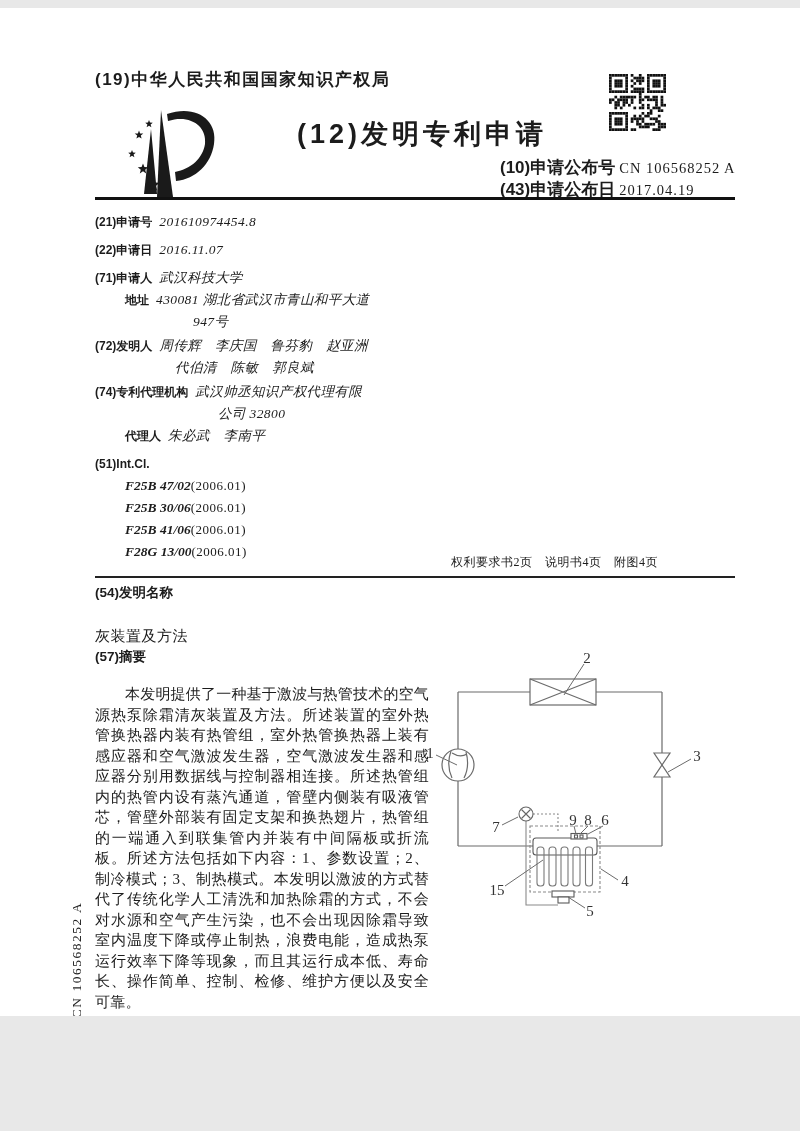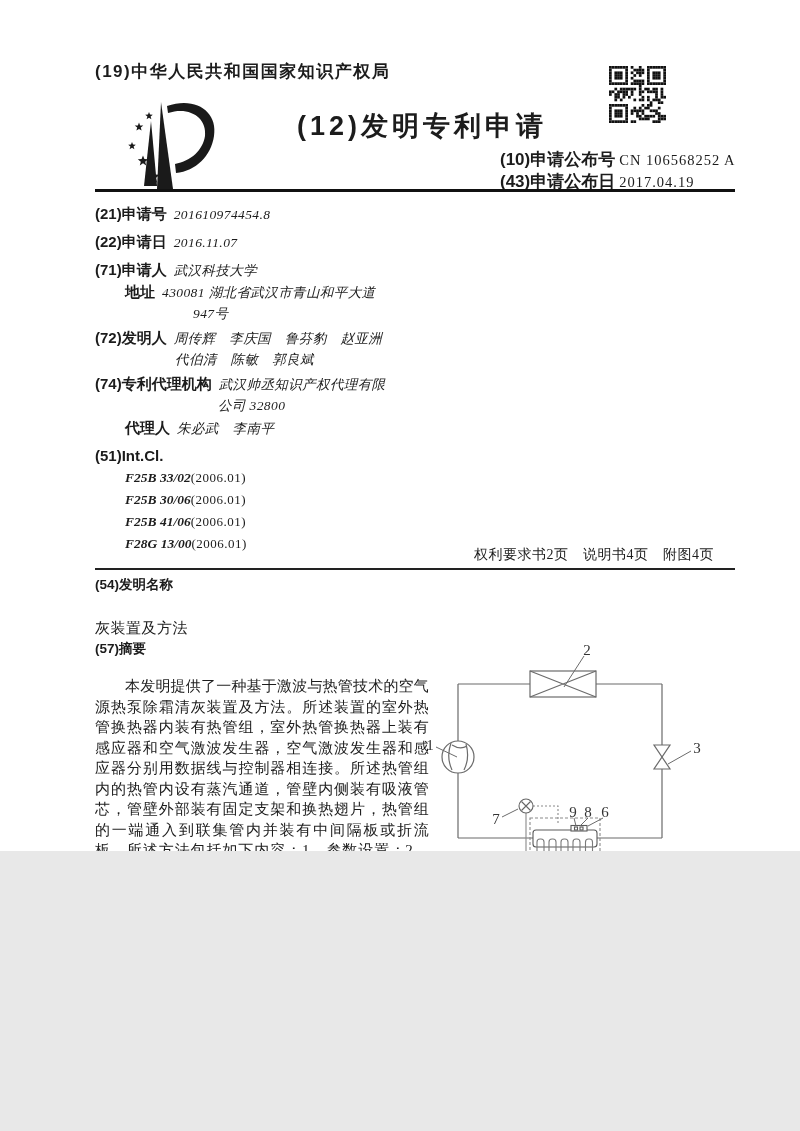--- a/index.html
+++ b/index.html
@@ -1,41 +1,41 @@
 <!DOCTYPE html>
 <html><head>
 <meta charset="utf-8">
 <style>
   html,body{margin:0;padding:0;background:#e8e8e8;}
   .page{
-    position:relative;width:800px;height:851px;background:#ffffff;
+    position:relative;width:800px;height:1008px;background:#ffffff;
     font-family:"Liberation Serif","DejaVu Serif",serif;color:#1c1c1c;
-    overflow:hidden;margin:0 auto;
+    overflow:hidden;margin:8px auto;
   }
   .sans{font-family:"Liberation Sans","DejaVu Sans",sans-serif;}
   
   .office-line{position:absolute;left:95px;top:60px;font-weight:bold;font-size:17px;letter-spacing:1.5px;}
   .logo-svg{position:absolute;left:120px;top:92px;width:108px;height:102px;}
   .doc-type{position:absolute;left:297px;top:108px;font-weight:bold;font-size:27px;letter-spacing:4px;}
   .qr-svg{position:absolute;left:609px;top:66px;width:57px;height:57px;}
   .pub-row{position:absolute;left:500px;white-space:nowrap;}
   .pub-row .lbl{font-weight:bold;font-size:17px;}
   .pub-row .val{font-size:14.5px;letter-spacing:1px;}
   .pub-row-1{top:148px;}
   .pub-row-2{top:170px;}
   .rule-thick{position:absolute;left:95px;top:189px;width:640px;height:3px;background:#111;}
   .rule-thin{position:absolute;left:95px;top:568px;width:640px;height:1.5px;background:#222;}
   
   .biblio{position:absolute;left:95px;top:201px;width:340px;font-size:13.5px;line-height:17px;}
   .biblio .row{position:absolute;left:0;white-space:nowrap;}
-  .biblio .lbl{font-weight:bold;font-size:15px;font-family:"Liberation Sans","DejaVu Sans",sans-serif;margin-right:7px;}
+  .biblio .lbl{font-weight:bold;font-size:12px;font-family:"Liberation Sans","DejaVu Sans",sans-serif;margin-right:7px;}
   .biblio .val{font-size:13.5px;letter-spacing:.4px;font-style:italic;}
   .itc{font-style:italic;font-weight:bold;font-size:13.5px;}
   .itc-date{font-size:13px;letter-spacing:.5px;}
-  .pages-line{position:absolute;left:474px;top:546px;font-size:14px;letter-spacing:.5px;}
+  .pages-line{position:absolute;left:451px;top:546px;font-size:12px;letter-spacing:.5px;}
   
   .sec-header{position:absolute;left:95px;font-weight:bold;font-size:13.5px;font-family:"Liberation Sans","DejaVu Sans",sans-serif;}
   .s54{top:576px;}
   .s57{top:640px;}
   .title-line{position:absolute;font-size:15px;letter-spacing:.5px;}
   .title-line1{left:125px;top:597px;}
   .title-line2{left:95px;top:619px;}
   .abstract{
     position:absolute;left:95px;top:676px;width:334px;
     font-size:15px;line-height:20.5px;text-align:justify;text-indent:2em;
@@ -338,21 +338,21 @@
     <div class="row" style="top:196px;left:123px;">
       <span class="val">公司 32800</span>
     </div>
     <div class="row" style="top:218px;left:30px;">
       <span class="lbl">代理人</span><span class="val">朱必武　李南平</span>
     </div>
     <div class="row" style="top:246px;">
       <span class="lbl">(51)Int.Cl.</span>
     </div>
     <div class="row" style="top:268px;left:30px;">
-      <span class="itc">F25B 33/02</span><span class="itc-date">(2006.01)</span>
+      <span class="itc">F25B 47/02</span><span class="itc-date">(2006.01)</span>
     </div>
     <div class="row" style="top:290px;left:30px;">
       <span class="itc">F25B 30/06</span><span class="itc-date">(2006.01)</span>
     </div>
     <div class="row" style="top:312px;left:30px;">
       <span class="itc">F25B 41/06</span><span class="itc-date">(2006.01)</span>
     </div>
     <div class="row" style="top:334px;left:30px;">
       <span class="itc">F28G 13/00</span><span class="itc-date">(2006.01)</span>
     </div>

